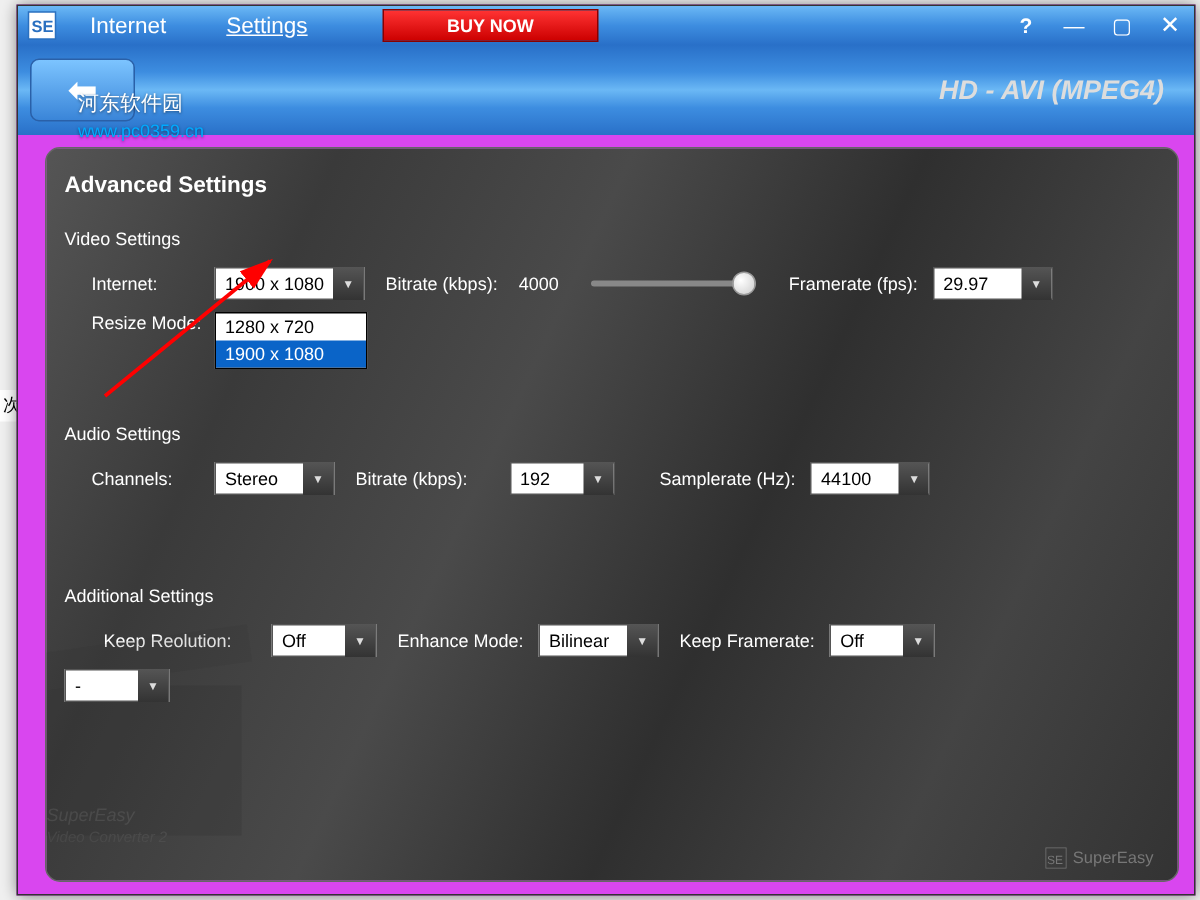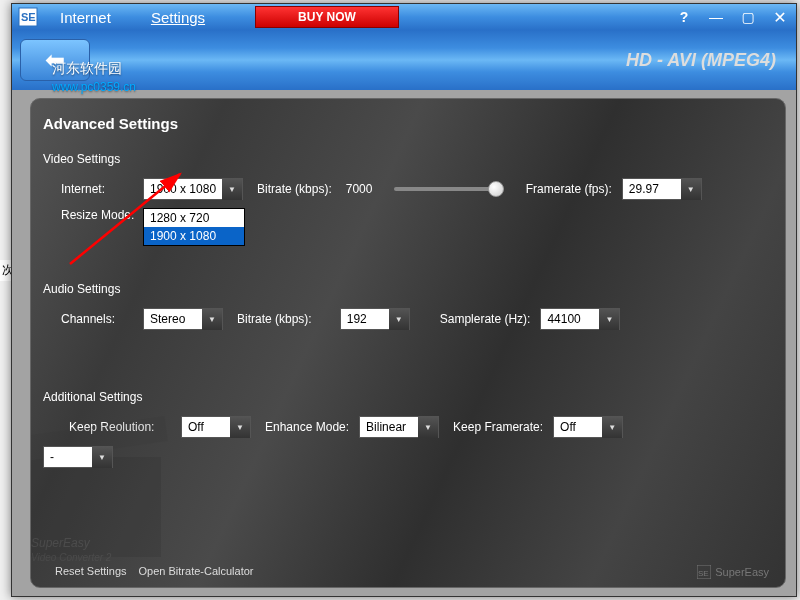--- a/index.html
+++ b/index.html
@@ -1,20 +1,20 @@
 <!DOCTYPE html>
 <html><head>
 <meta charset="utf-8">
 <style>
 * { margin: 0; padding: 0; box-sizing: border-box; font-family: Arial, sans-serif; }
 body { background: #f0f0f0; width: 800px; height: 600px; position: relative; overflow: hidden; }
 
 .window {
   position: absolute; left: 11px; top: 3px; width: 786px; height: 594px;
-  background: #a3a3a3; border: 1px solid #333;
+  background: #d946ef; border: 1px solid #333;
   box-shadow: 0 0 10px rgba(0,0,0,0.5);
 }
 
 .titlebar {
   height: 26px; background: linear-gradient(to bottom, #6bb8f5 0%, #3d8de0 50%, #2970c8 100%);
   display: flex; align-items: center; position: relative;
 }
 .titlebar-logo { width: 24px; height: 24px; margin-left: 4px; display: flex; align-items: center; justify-content: center; }
 .menu-item { color: #fff; font-size: 15px; padding: 0 20px; cursor: pointer; }
 .menu-item.active { color: #fff; text-decoration: underline; }
@@ -176,21 +176,21 @@
         <div class="label">Internet:</div>
         <div class="combo" style="min-width:100px">
           <div class="combo-val">1900 x 1080</div>
           <div class="combo-btn">▼</div>
           <div class="dropdown">
             <div class="dd-item">1280 x 720</div>
             <div class="dd-item sel">1900 x 1080</div>
           </div>
         </div>
         <div class="label-sm">Bitrate (kbps):</div>
-        <div class="bitval">7000</div>
+        <div class="bitval">4000</div>
         <div class="slider-track">
           <div class="slider-thumb"></div>
         </div>
         <div class="label-sm">Framerate (fps):</div>
         <div class="combo" style="min-width:80px">
           <div class="combo-val">29.97</div>
           <div class="combo-btn">▼</div>
         </div>
       </div>
       <div class="row">
@@ -239,24 +239,20 @@
         </div>
       </div>
       <div class="row">
         <div class="combo" style="min-width:70px">
           <div class="combo-val">-</div>
           <div class="combo-btn">▼</div>
         </div>
       </div>
     </div>
 
-    <div class="footer-links">
-      <span>Reset Settings</span>
-      <span>Open Bitrate-Calculator</span>
-    </div>
 
     <div class="brand">
       <svg width="14" height="14" viewBox="0 0 14 14">
           <rect x="0" y="0" width="14" height="14" fill="none" stroke="#777"></rect>
           <text x="1" y="11" font-size="8" fill="#777">SE</text>
         </svg>
       <span>SuperEasy</span>
     </div>
   </div>
 

